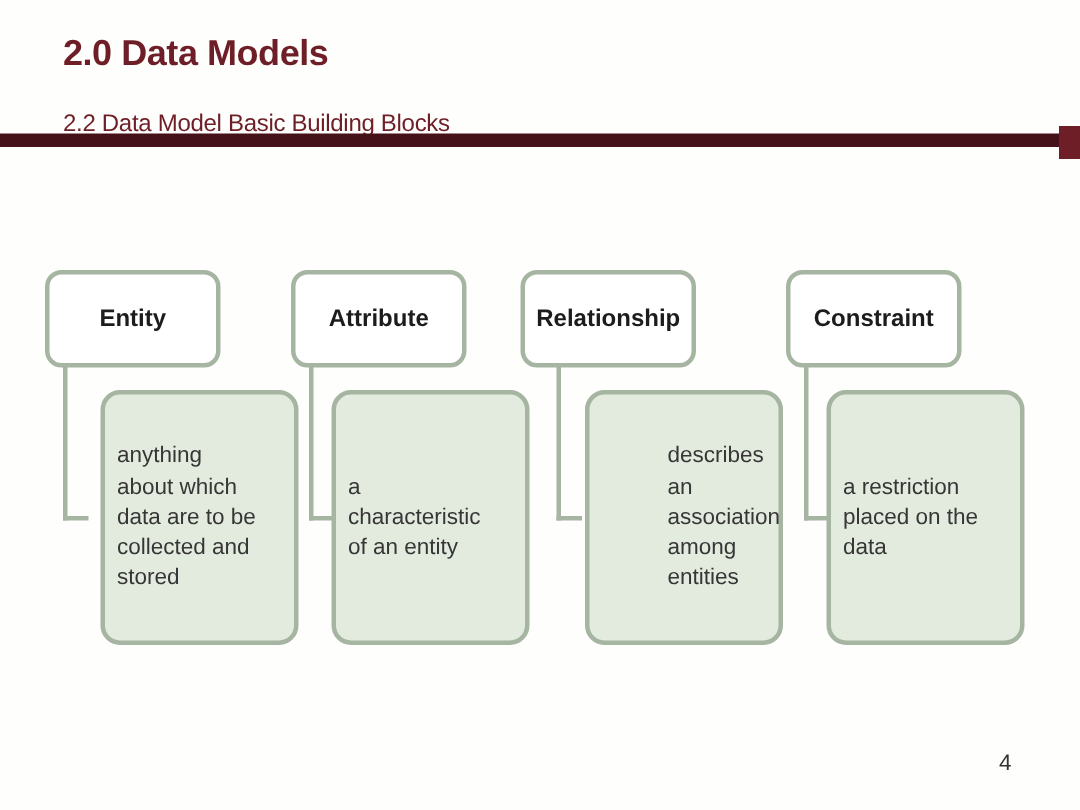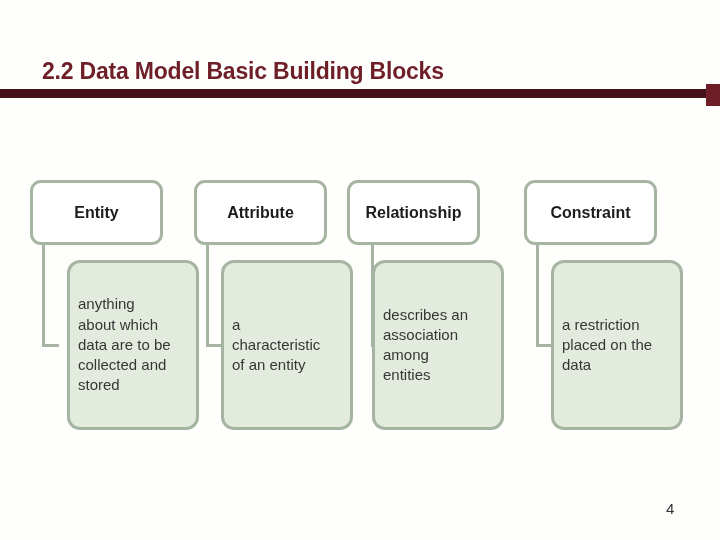--- a/index.html
+++ b/index.html
@@ -26,39 +26,39 @@
     background: #fefefc;
   }
   .title {
     position: absolute; left: 42px; top: 22px;
     font-size: 24px; font-weight: bold;
     color: var(--heading);
     letter-spacing: -0.3px;
     white-space: nowrap;
   }
   .subtitle {
-    position: absolute; left: 42px; top: 58px;
-    font-size: 23px; font-weight: bold;
+    position: absolute; left: 42px; top: 74px;
+    font-size: 16px; font-weight: normal;
     color: var(--heading);
     letter-spacing: -0.2px;
     white-space: nowrap;
   }
   .rule {
     position: absolute; left: 0; top: 89px;
     width: 720px; height: 9px;
     background: var(--rule);
   }
   .rule-endcap {
     position: absolute; right: 0; top: 84px;
     width: 14px; height: 22px;
     background: var(--rule-endcap);
   }
   .topbox {
     position: absolute; top: 180px;
-    width: 133px; height: 65px;
+    width: 117px; height: 65px;
     background: #ffffff;
     border: 3px solid var(--box-border);
     border-radius: 11px;
     display: flex; align-items: center; justify-content: center;
   }
   .topbox span {
     font-size: 16px; font-weight: bold;
     color: var(--label-text);
   }
   .conn-v {
@@ -87,27 +87,28 @@
   }
   .page-number {
     position: absolute; left: 666px; top: 500px;
     font-size: 15px;
     color: var(--page-text);
   }
   
   .tb0 { left: 30px; }  .tb1 { left: 194px; justify-content: center; } .tb2 { left: 347px; } .tb3 { left: 524px; text-align: center; }
   .cv0 { left: 42px; }  .cv1 { left: 206px; } .cv2 { left: 371px; } .cv3 { left: 536px; }
   .ch0 { left: 42px; }  .ch1 { left: 206px; } .ch2 { left: 371px; } .ch3 { left: 536px; }
-  .db0 { left: 67px; }  .db1 { left: 221px; } .db2 { left: 372px; } .db3 { left: 551px; }
+  .db0 { left: 67px; }  .db1 { left: 221px; } .db2 { left: 390px; padding-left: 44px; } .db3 { left: 551px; }
 </style>
 </head>
 <body>
 
 <div class="slide">
 
+  <div class="title">2.0 Data Models</div>
   <div class="subtitle">2.2 Data Model Basic Building Blocks</div>
 
   <div class="rule"></div>
   <div class="rule-endcap"></div>
 
   <div>
     <div class="topbox tb0">
       <span>Entity</span>
     </div>
     <div class="conn-v cv0"></div>

